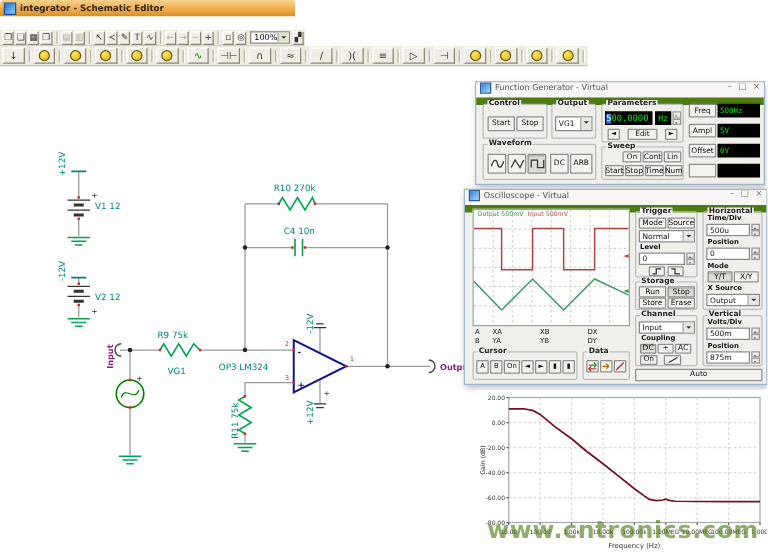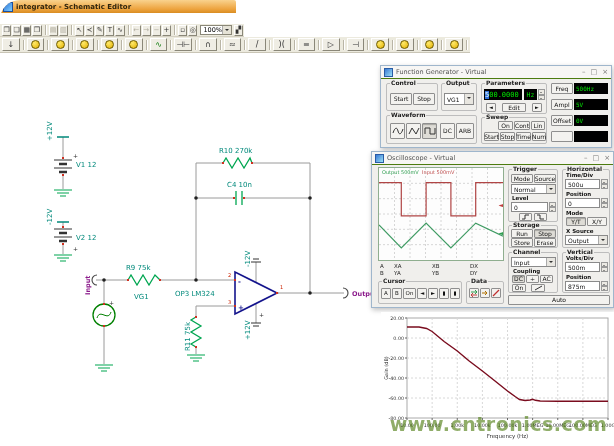--- a/index.html
+++ b/index.html
@@ -1,17 +1,17 @@
 <!DOCTYPE html>
 <html><head>
 <meta charset="utf-8">
 <style>
   html,body{margin:0;padding:0;background:#fff;}
   #stage{position:relative;width:614px;height:446px;background:#fff;overflow:hidden;
-         font-family:"DejaVu Sans",sans-serif;border-radius:20px;-webkit-font-smoothing:none;}
+         font-family:"DejaVu Sans",sans-serif;-webkit-font-smoothing:none;}
   
   .titlebar{position:absolute;left:0;top:0;width:236px;height:13px;
     background:linear-gradient(#f9d28d,#eda33e 70%,#d98d22);display:flex;align-items:center;
     padding:0 3px;box-sizing:border-box;border-radius:3px 2px 0 0;}
   .app-icon{width:8px;height:8px;background:linear-gradient(135deg,#2a6fd6,#7fd0ff);border:1px solid #1b4ea0;margin-right:3px;}
   .title-text{font-size:7px;font-weight:bold;color:#30250d;white-space:nowrap;}
   .menubar{position:absolute;left:0;top:13px;width:236px;height:11px;background:#eceade;
     display:flex;align-items:center;border-bottom:1px solid #d4d0c2;box-sizing:border-box;}
   .menu-item{font-size:7.5px;color:#1a1a1a;padding:0 4px;}
   .toolbar1{position:absolute;left:0;top:24px;width:244px;height:13px;background:#eceade;
@@ -30,21 +30,21 @@
   .zoomsel .dd-arrow{margin-left:auto;width:8px;height:8px;background:#e5e2d6;border-left:1px solid #aaa;position:relative;}
   .dd-arrow::after{content:"";position:absolute;left:2px;top:3px;border:2px solid transparent;border-top-color:#333;}
   .tabsrow{position:absolute;left:2px;top:53px;width:300px;height:10px;display:flex;align-items:flex-end;}
   .tab{font-size:6.5px;color:#222;background:#e3dfd2;border:1px solid #9a9684;border-bottom:none;
     border-radius:2px 2px 0 0;padding:0 4px;margin-right:1px;height:9px;line-height:9px;}
   .tab.active{background:#f7f5ee;height:10px;line-height:10px;}
   
   .canvas{position:absolute;left:0;top:63px;width:614px;height:383px;background:#fff;}
   
   .win{position:absolute;background:#f0efec;border:1px solid #9fb6cc;box-shadow:1px 2px 5px rgba(0,0,0,.25);box-sizing:border-box;}
-  .win-title{height:12px;display:flex;align-items:center;background:#f7f6f4;border-bottom:1px solid #4d7c0f;padding:0 3px;}
+  .win-title{height:12px;display:flex;align-items:flex-start;background:#f7f6f4;border-bottom:6px solid #4d7c0f;padding:0 3px;}
   .win-icon{width:7px;height:7px;background:linear-gradient(135deg,#3a7bd5,#9be0f5);border:1px solid #2a5ca5;margin-right:3px;}
   .win-title .t{font-size:6.5px;color:#555;white-space:nowrap;}
   .win-ctls{margin-left:auto;display:flex;gap:5px;font-size:7px;color:#777;line-height:1;}
   .group{position:absolute;border:1px solid #bdbdbd;border-radius:2px;box-sizing:border-box;}
   .glabel{position:absolute;top:-4px;left:3px;background:#f0efec;font-size:6px;font-weight:bold;color:#222;padding:0 1px;line-height:1;white-space:nowrap;}
   .btn{position:absolute;background:#f3f2ef;border:1px solid #8f8f8f;border-radius:1px;font-size:6px;color:#111;
     display:flex;align-items:center;justify-content:center;box-sizing:border-box;line-height:1;}
   .btn.pressed{background:#dedcd6;box-shadow:inset 0 1px 1px rgba(0,0,0,.25);}
   .lcd{background:#000;color:#00e400;font-family:"DejaVu Sans Mono",monospace;display:flex;align-items:center;box-sizing:border-box;}
   .dd{position:absolute;background:#fff;border:1px solid #8a8a8a;font-size:6px;display:flex;align-items:center;

